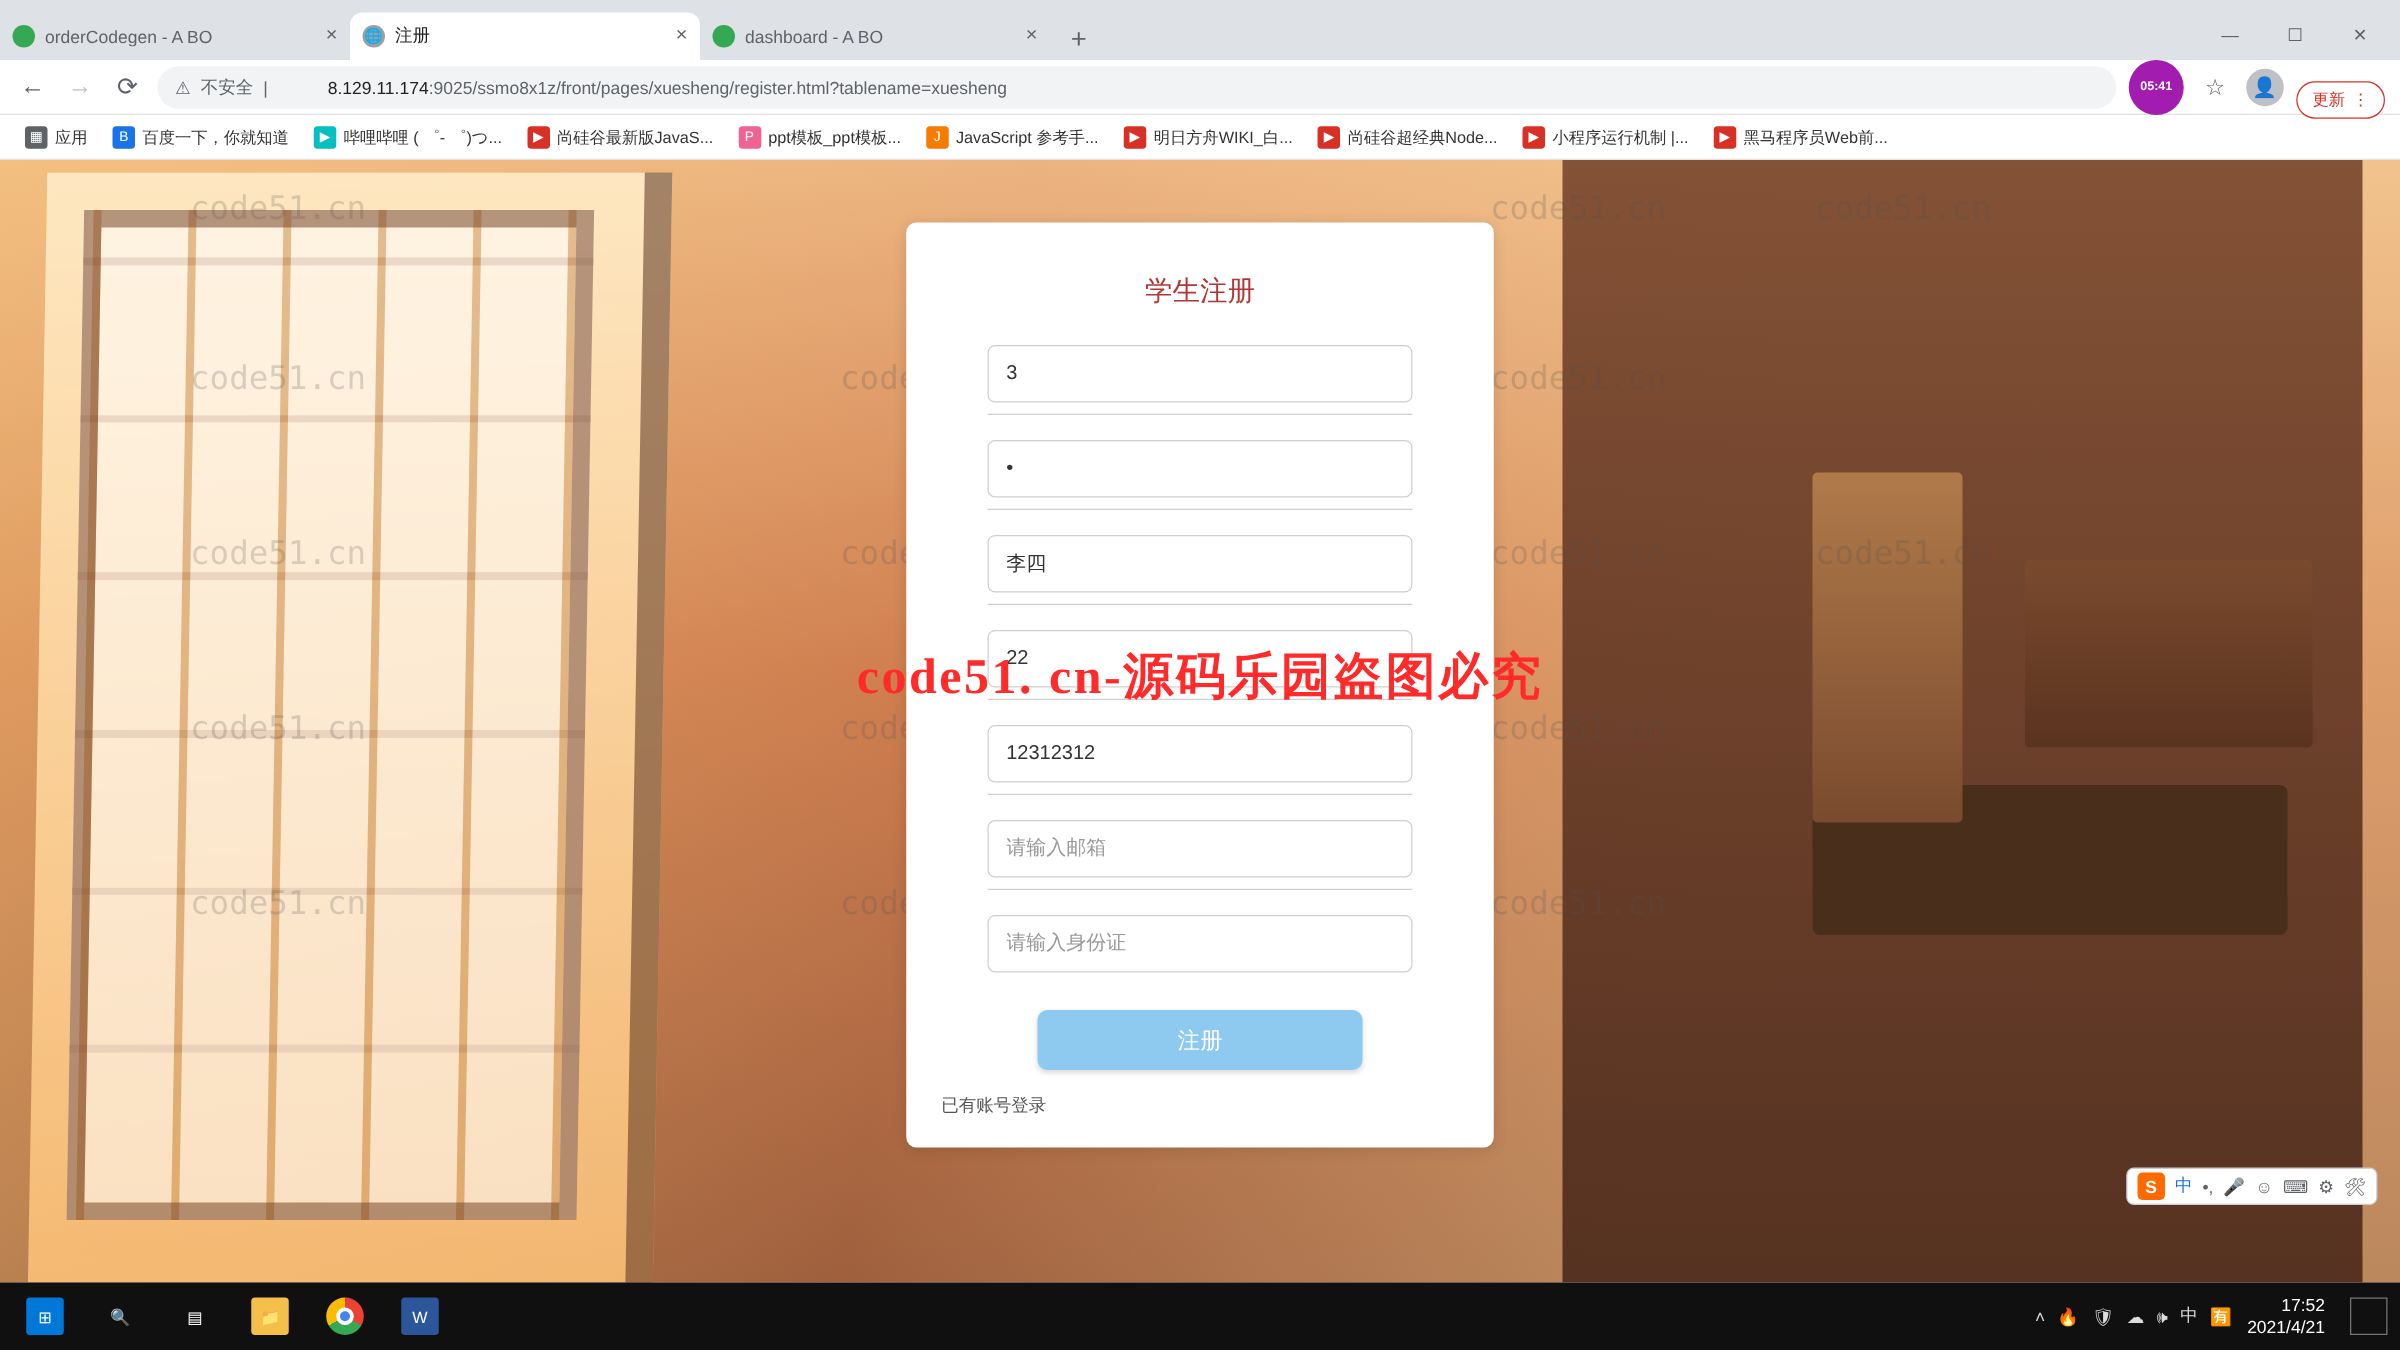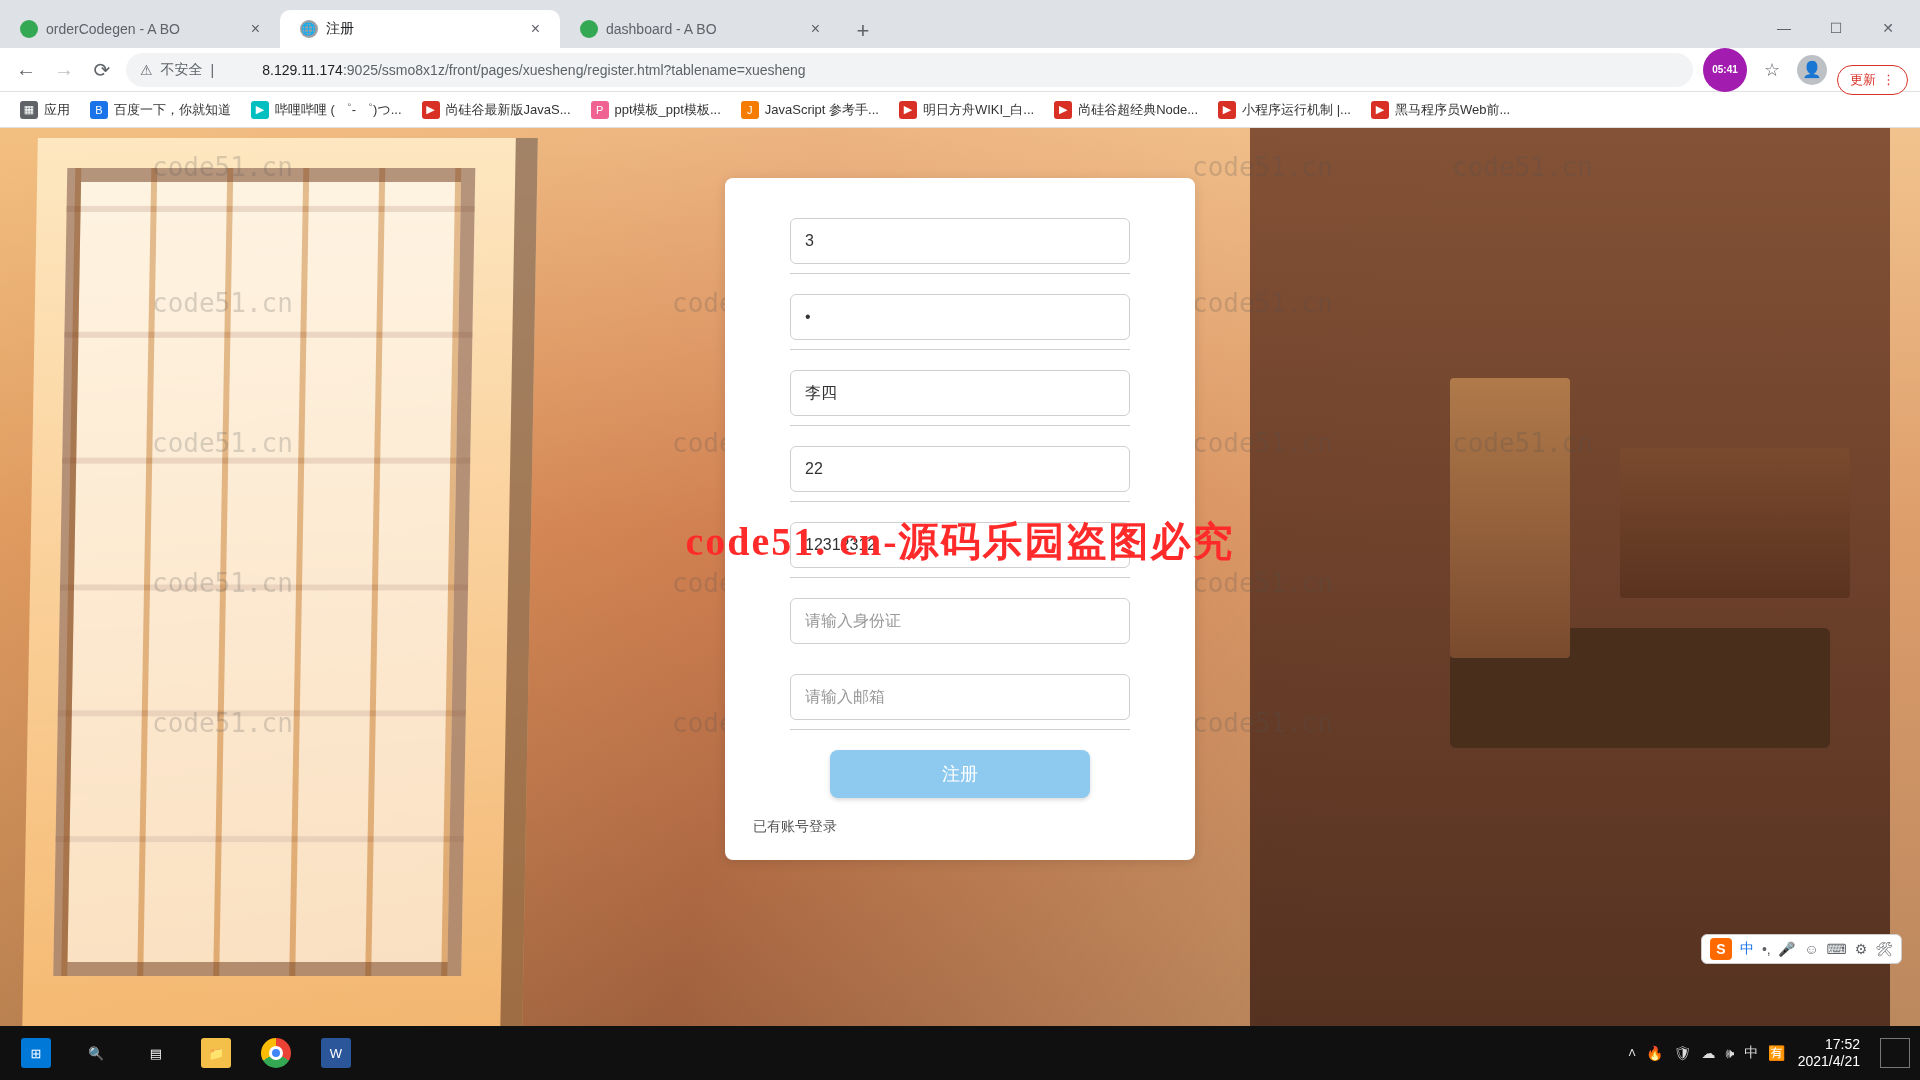--- a/index.html
+++ b/index.html
@@ -1,21 +1,21 @@
 <!DOCTYPE html>
 <html><head>
 <meta charset="utf-8">
 <style>
   * { margin: 0; padding: 0; box-sizing: border-box; font-family: "Microsoft YaHei", Arial, sans-serif; }
   html, body { width: 1920px; height: 1080px; overflow: hidden; }
 
   
   .tab-strip { height: 48px; background: #dee1e6; display: flex; align-items: flex-end; padding-right: 8px; }
   .tabs { display: flex; height: 100%; align-items: flex-end; }
-  .tab { height: 38px; min-width: 280px; max-width: 300px; display: flex; align-items: center; padding: 0 20px; font-size: 14px; color: #5f6368; border-top-left-radius: 10px; border-top-right-radius: 10px; position: relative; gap: 8px; }
+  .tab { height: 38px; min-width: 280px; max-width: 300px; display: flex; align-items: center; padding: 0 10px; font-size: 14px; color: #5f6368; border-top-left-radius: 10px; border-top-right-radius: 10px; position: relative; gap: 8px; }
   .tab.active { background: #ffffff; color: #202124; }
   .favicon { width: 18px; height: 18px; border-radius: 50%; display: flex; align-items: center; justify-content: center; font-size: 12px; color: #fff; }
   .favicon.green { background: #34a853; }
   .favicon.gray { background: #9aa0a6; }
   .tab-title { flex: 1; white-space: nowrap; overflow: hidden; text-overflow: ellipsis; }
   .tab-close { font-size: 16px; color: #5f6368; cursor: pointer; }
   .new-tab { width: 34px; height: 34px; display: flex; align-items: center; justify-content: center; font-size: 22px; color: #5f6368; margin-left: 6px; cursor: pointer; }
   .win-controls { margin-left: auto; display: flex; gap: 4px; }
   .win-btn { width: 48px; height: 40px; display: flex; align-items: center; justify-content: center; font-size: 14px; color: #5f6368; }
 
@@ -210,28 +210,29 @@
   <span class="wm" style="left:1160px;top:160px">code51.cn</span>
   <span class="wm" style="left:1160px;top:300px">code51.cn</span>
   <span class="wm" style="left:1160px;top:440px">code51.cn</span>
   <span class="wm" style="left:1160px;top:580px">code51.cn</span>
   <span class="wm" style="left:1420px;top:24px">code51.cn</span>
   <span class="wm" style="left:1420px;top:300px">code51.cn</span>
 
   <div class="center-wm">code51. cn-源码乐园盗图必究</div>
 
   <div class="card">
+    <div class="card-title">学生注册</div>
 
     <div class="field underlined"><input value="3" style=""></div>
     <div class="field underlined"><input type="password" value="•" style=""></div>
     <div class="field underlined"><input value="李四" style=""></div>
     <div class="field underlined"><input value="22" style=""></div>
     <div class="field underlined"><input value="12312312" style=""></div>
+    <div class="field underlined"><input placeholder="请输入邮箱" style=""></div>
     <div class="field"><input placeholder="请输入身份证" style=""></div>
-    <div class="field underlined"><input placeholder="请输入邮箱" style=""></div>
 
     <button class="submit-btn">注册</button>
     <div class="login-link">已有账号登录</div>
   </div>
 
   <div class="ime-pill">
     <span class="ime-s">S</span>
     <span class="ime-zh">中</span>
     <span class="ime-i">•,</span>
     <span class="ime-i">🎤</span>

